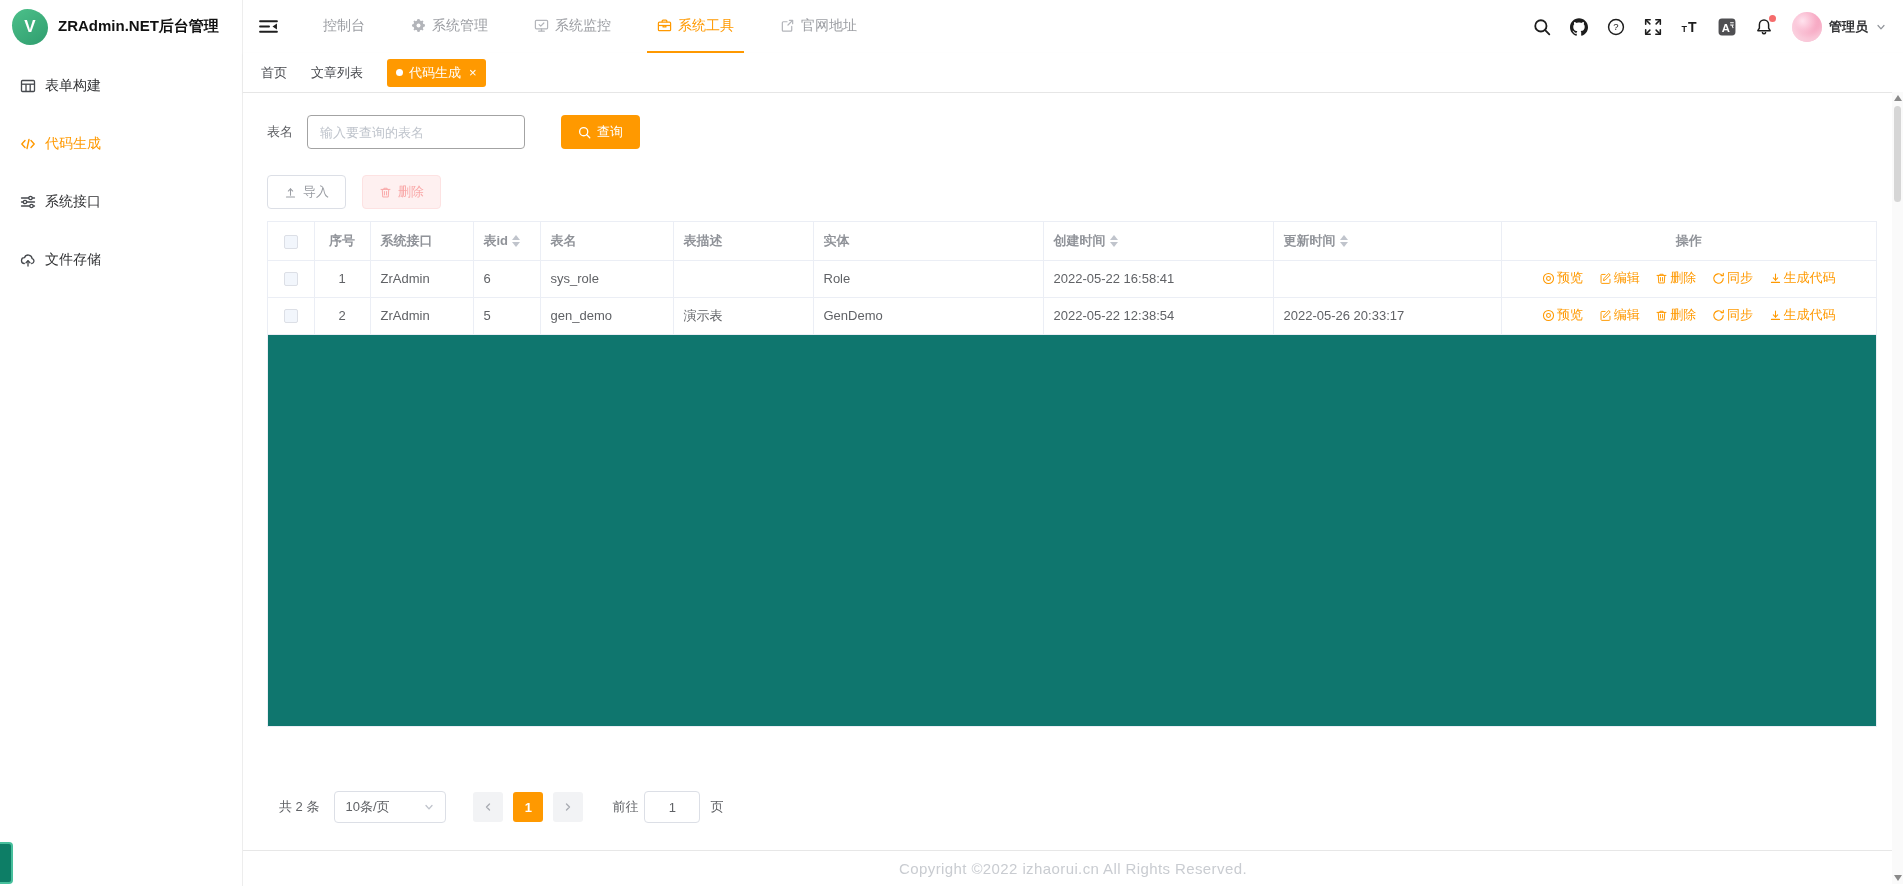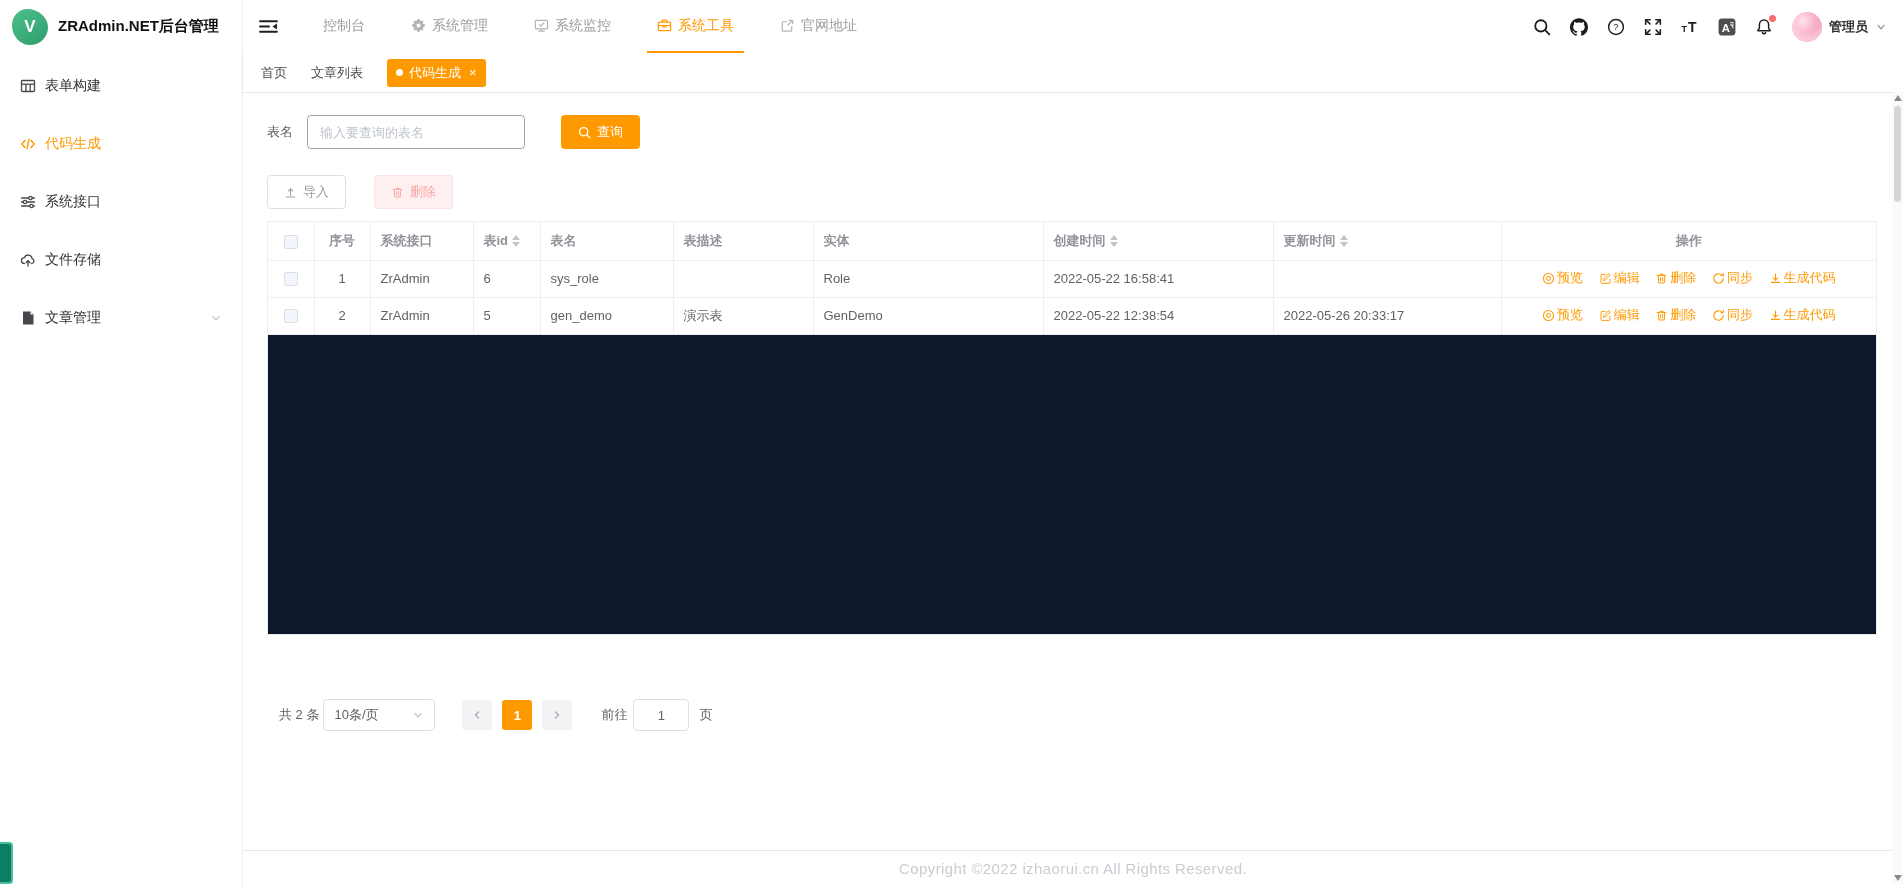--- a/index.html
+++ b/index.html
@@ -52,43 +52,43 @@
 
   .content { flex:1; padding:22px 26px 0 24px; background:#fff; }
 
   .filter-row { display:flex; align-items:center; margin-bottom:26px; }
   .filter-label { font-size:13px; color:#606266; margin-right:14px; }
   .filter-input { width:218px; height:34px; border:1px solid #a3a3a3; border-radius:4px; padding:0 12px; font-size:13px; color:#606266; outline:none; font-family:inherit; }
   .filter-input::placeholder { color:#bfc4cc; }
   .btn { height:34px; border-radius:4px; font-size:13px; display:inline-flex; align-items:center; gap:6px; padding:8px 16px; cursor:pointer; border:1px solid transparent; font-family:inherit; }
   .btn svg { width:13px; height:13px; }
   .btn-search { background:var(--accent); color:#fff; margin-left:36px; }
-  .btn-row { display:flex; gap:28px; margin-bottom:12px; }
+  .btn-row { display:flex; gap:16px; margin-bottom:12px; }
   .btn-import { background:#fff; border-color:#dcdfe6; color:#9a9da3; }
   .btn-delete { background:#fef0f0; border-color:#fde2e2; color:#f9a7a7; }
 
   
-  .table-wrap { border:1px solid var(--border); height:414px; overflow:hidden; background:#0f172a; }
+  .table-wrap { border:1px solid var(--border); height:506px; overflow:hidden; background:#0f766e; }
   table { width:100%; border-collapse:collapse; table-layout:fixed; }
   th { height:38px; font-size:13px; color:var(--hdr-text); font-weight:bold; text-align:left; padding:0 10px; border-bottom:1px solid var(--border); background:#fff; }
   td { height:37px; font-size:13px; color:var(--cell-text); padding:0 10px; border-bottom:1px solid var(--border); background:#fff; }
   th:not(:last-child), td:not(:last-child) { border-right:1px solid var(--border); }
   .c { text-align:center; }
   .th-inner { display:inline-flex; align-items:center; gap:4px; }
   .sort-carets { display:inline-flex; flex-direction:column; gap:2px; cursor:pointer; }
   .caret-up { width:0; height:0; border-left:4px solid transparent; border-right:4px solid transparent; border-bottom:5px solid #c0c4cc; }
   .caret-down { width:0; height:0; border-left:4px solid transparent; border-right:4px solid transparent; border-top:5px solid #c0c4cc; }
   .checkbox { display:inline-block; width:14px; height:14px; border:1px solid #dcdfe6; border-radius:2px; background:#f2f6fc; vertical-align:middle; cursor:pointer; }
   .actions-cell { text-align:center; white-space:nowrap; }
   .action-link { color:var(--accent); font-size:13px; text-decoration:none; display:inline-flex; align-items:center; gap:2px; margin:0 6px; cursor:pointer; }
   .action-link svg { width:13px; height:13px; }
 
   
   .pagination { display:flex; align-items:center; margin-top:64px; font-size:13px; color:#606266; padding-left:12px; }
-  .pg-total { margin-right:4px; }
+  .pg-total { margin-right:15px; }
   .page-select { width:112px; height:32px; border:1px solid #dcdfe6; border-radius:4px; display:flex; align-items:center; justify-content:space-between; padding:0 10px; color:#606266; cursor:pointer; margin-right:22px; }
   .page-select svg { width:12px; height:12px; color:#c0c4cc; }
   .pg-btn { width:30px; height:30px; border-radius:3px; background:#f2f3f5; display:flex; align-items:center; justify-content:center; color:#a8abb2; cursor:pointer; margin:0 5px; }
   .pg-btn svg { width:12px; height:12px; }
   .pg-page { width:30px; height:30px; border-radius:3px; background:var(--accent); color:#fff; font-weight:bold; display:flex; align-items:center; justify-content:center; margin:0 5px; cursor:pointer; }
   .goto-label { margin-left:24px; margin-right:6px; }
   .goto-input { width:56px; height:32px; border:1px solid #dcdfe6; border-radius:4px; text-align:center; font-size:13px; color:#606266; outline:none; font-family:inherit; }
   .page-unit { margin-left:10px; }
 
   .footer { height:36px; border-top:1px solid #e7e7e7; display:flex; align-items:center; justify-content:center; font-size:15px; color:#c9ccd1; letter-spacing:.4px; background:#fff; }
@@ -141,30 +141,20 @@
           </svg>
         <span>系统接口</span>
       </div>
       <div class="menu-item">
         <svg class="micon" viewBox="0 0 16 16" fill="none" stroke="currentColor" stroke-width="1.3" stroke-linecap="round" stroke-linejoin="round">
             <path d="M4.3 11.5 a2.9 2.9 0 0 1 .2 -5.8 a3.9 3.9 0 0 1 7.6 .9 a2.5 2.5 0 0 1 -.4 4.9"></path>
             <line x1="8" y1="14" x2="8" y2="9"></line>
             <polyline points="6,10.8 8,8.8 10,10.8"></polyline>
           </svg>
         <span>文件存储</span>
-      </div>
-      <div class="menu-item">
-        <svg class="micon" viewBox="0 0 16 16">
-            <path d="M3 1.5 h7.5 L13.5 4.5 v10 H3 z" fill="currentColor"></path>
-            <path d="M10.5 1.5 L13.5 4.5 H10.5 z" fill="#fff"></path>
-          </svg>
-        <span>文章管理</span>
-        <svg class="sub-arrow" viewBox="0 0 16 16" fill="none" stroke="currentColor" stroke-width="1.6" stroke-linecap="round" stroke-linejoin="round">
-            <polyline points="4,6 8,10.5 12,6"></polyline>
-          </svg>
       </div>
     </nav>
   </aside>
 
   <div class="main">
 
     <header class="navbar">
       <svg class="hamburger" viewBox="0 0 18 16" stroke="currentColor" stroke-width="1.8" stroke-linecap="round">
           <line x1="1" y1="3" x2="17" y2="3"></line>
           <line x1="1" y1="8" x2="9.5" y2="8"></line>

